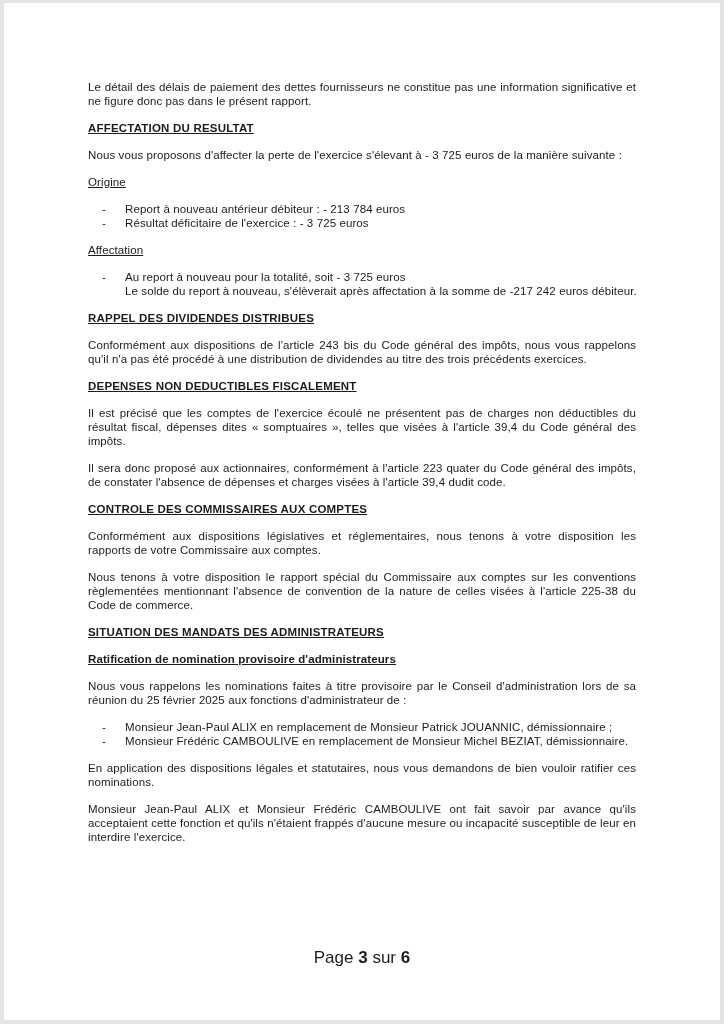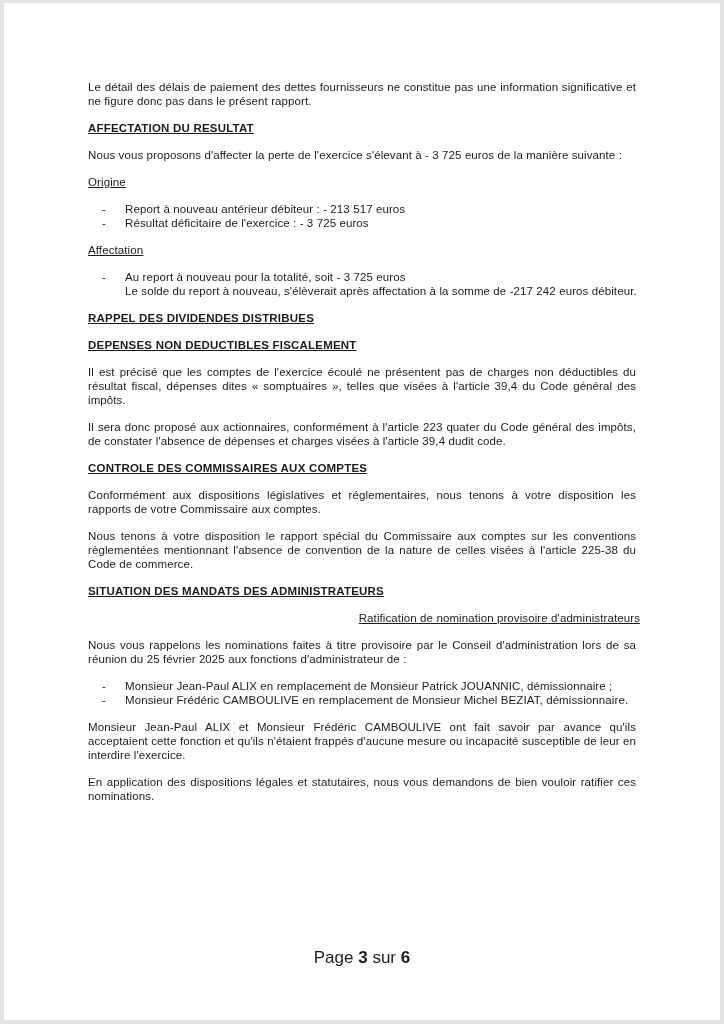--- a/index.html
+++ b/index.html
@@ -33,21 +33,21 @@
     line-height: 14px;
     font-weight: bold;
     text-decoration: underline;
     margin: 0 0 13px 0;
     letter-spacing: 0.2px;
   }
   .subhead {
     text-decoration: underline;
     margin: 0 0 13px 0;
   }
-  .subhead.bold { font-weight: normal; text-align: right; }
+  .subhead.bold { font-weight: bold; }
   .dash-list { margin: 0 0 13px 0; }
   .dash-item {
     display: flex;
     padding-left: 14px;
   }
   .dash-marker {
     width: 23px;
     flex-shrink: 0;
   }
   .item-text { flex: 1; }
@@ -73,38 +73,39 @@
 
     <p class="para">Le détail des délais de paiement des dettes fournisseurs ne constitue pas une information significative et ne figure donc pas dans le présent rapport.</p>
 
     <h2 class="section-heading">AFFECTATION DU RESULTAT</h2>
     <p class="para">Nous vous proposons d'affecter la perte de l'exercice s'élevant à - 3 725 euros de la manière suivante :</p>
 
     <div class="subhead">Origine</div>
     <div class="dash-list">
       <div class="dash-item">
         <span class="dash-marker">-</span>
-        <span class="item-text">Report à nouveau antérieur débiteur : - 213 517 euros</span>
+        <span class="item-text">Report à nouveau antérieur débiteur : - 213 784 euros</span>
       </div>
       <div class="dash-item">
         <span class="dash-marker">-</span>
         <span class="item-text">Résultat déficitaire de l'exercice : - 3 725 euros</span>
       </div>
     </div>
 
     <div class="subhead">Affectation</div>
     <div class="dash-list">
       <div class="dash-item">
         <span class="dash-marker">-</span>
         <span class="item-text">Au report à nouveau pour la totalité, soit - 3 725 euros</span>
       </div>
       <div class="item-continuation">Le solde du report à nouveau, s'élèverait après affectation à la somme de -217 242 euros débiteur.</div>
     </div>
 
     <h2 class="section-heading">RAPPEL DES DIVIDENDES DISTRIBUES</h2>
+    <p class="para">Conformément aux dispositions de l'article 243 bis du Code général des impôts, nous vous rappelons qu'il n'a pas été procédé à une distribution de dividendes au titre des trois précédents exercices.</p>
 
     <h2 class="section-heading">DEPENSES NON DEDUCTIBLES FISCALEMENT</h2>
     <p class="para">Il est précisé que les comptes de l'exercice écoulé ne présentent pas de charges non déductibles du résultat fiscal, dépenses dites « somptuaires », telles que visées à l'article 39,4 du Code général des impôts.</p>
     <p class="para">Il sera donc proposé aux actionnaires, conformément à l'article 223 quater du Code général des impôts, de constater l'absence de dépenses et charges visées à l'article 39,4 dudit code.</p>
 
     <h2 class="section-heading">CONTROLE DES COMMISSAIRES AUX COMPTES</h2>
     <p class="para">Conformément aux dispositions législatives et réglementaires, nous tenons à votre disposition les rapports de votre Commissaire aux comptes.</p>
 
     <p class="para">Nous tenons à votre disposition le rapport spécial du Commissaire aux comptes sur les conventions règlementées mentionnant l'absence de convention de la nature de celles visées à l'article 225-38 du Code de commerce.</p>
 
@@ -116,22 +117,22 @@
       <div class="dash-item">
         <span class="dash-marker">-</span>
         <span class="item-text">Monsieur Jean-Paul ALIX en remplacement de Monsieur Patrick JOUANNIC, démissionnaire ;</span>
       </div>
       <div class="dash-item">
         <span class="dash-marker">-</span>
         <span class="item-text">Monsieur Frédéric CAMBOULIVE en remplacement de Monsieur Michel BEZIAT, démissionnaire.</span>
       </div>
     </div>
 
+    <p class="para">En application des dispositions légales et statutaires, nous vous demandons de bien vouloir ratifier ces nominations.</p>
     <p class="para">Monsieur Jean-Paul ALIX et Monsieur Frédéric CAMBOULIVE ont fait savoir par avance qu'ils acceptaient cette fonction et qu'ils n'étaient frappés d'aucune mesure ou incapacité susceptible de leur en interdire l'exercice.</p>
-    <p class="para">En application des dispositions légales et statutaires, nous vous demandons de bien vouloir ratifier ces nominations.</p>
 
   </div>
 
   <div class="footer">
     <span>Page</span>
     <span class="bold">3</span>
     <span>sur</span>
     <span class="bold">6</span>
   </div>
 </div>

